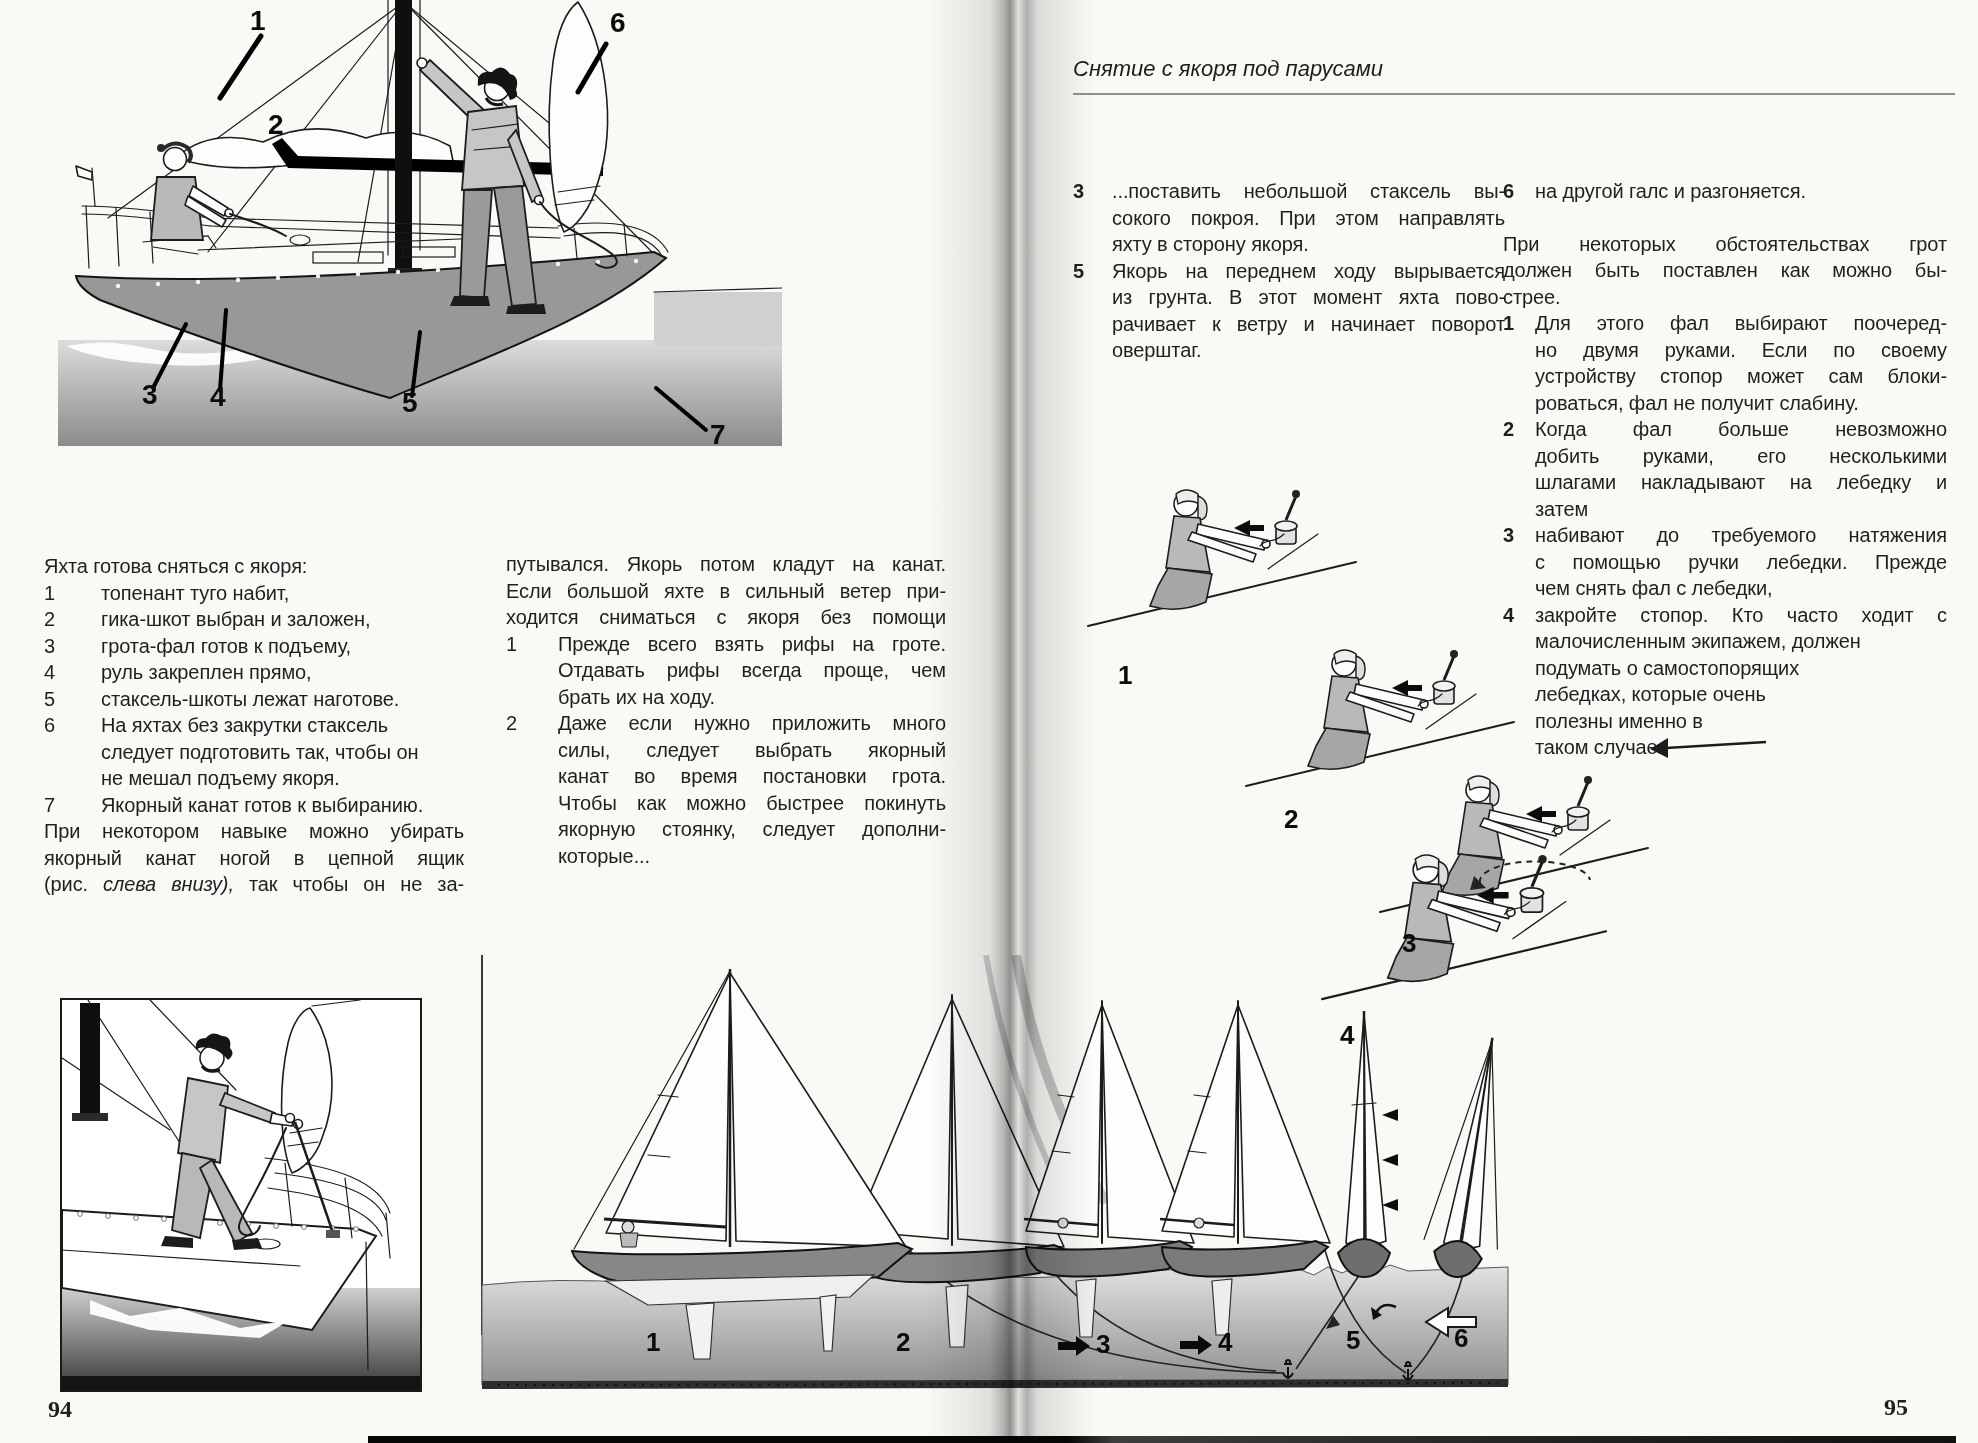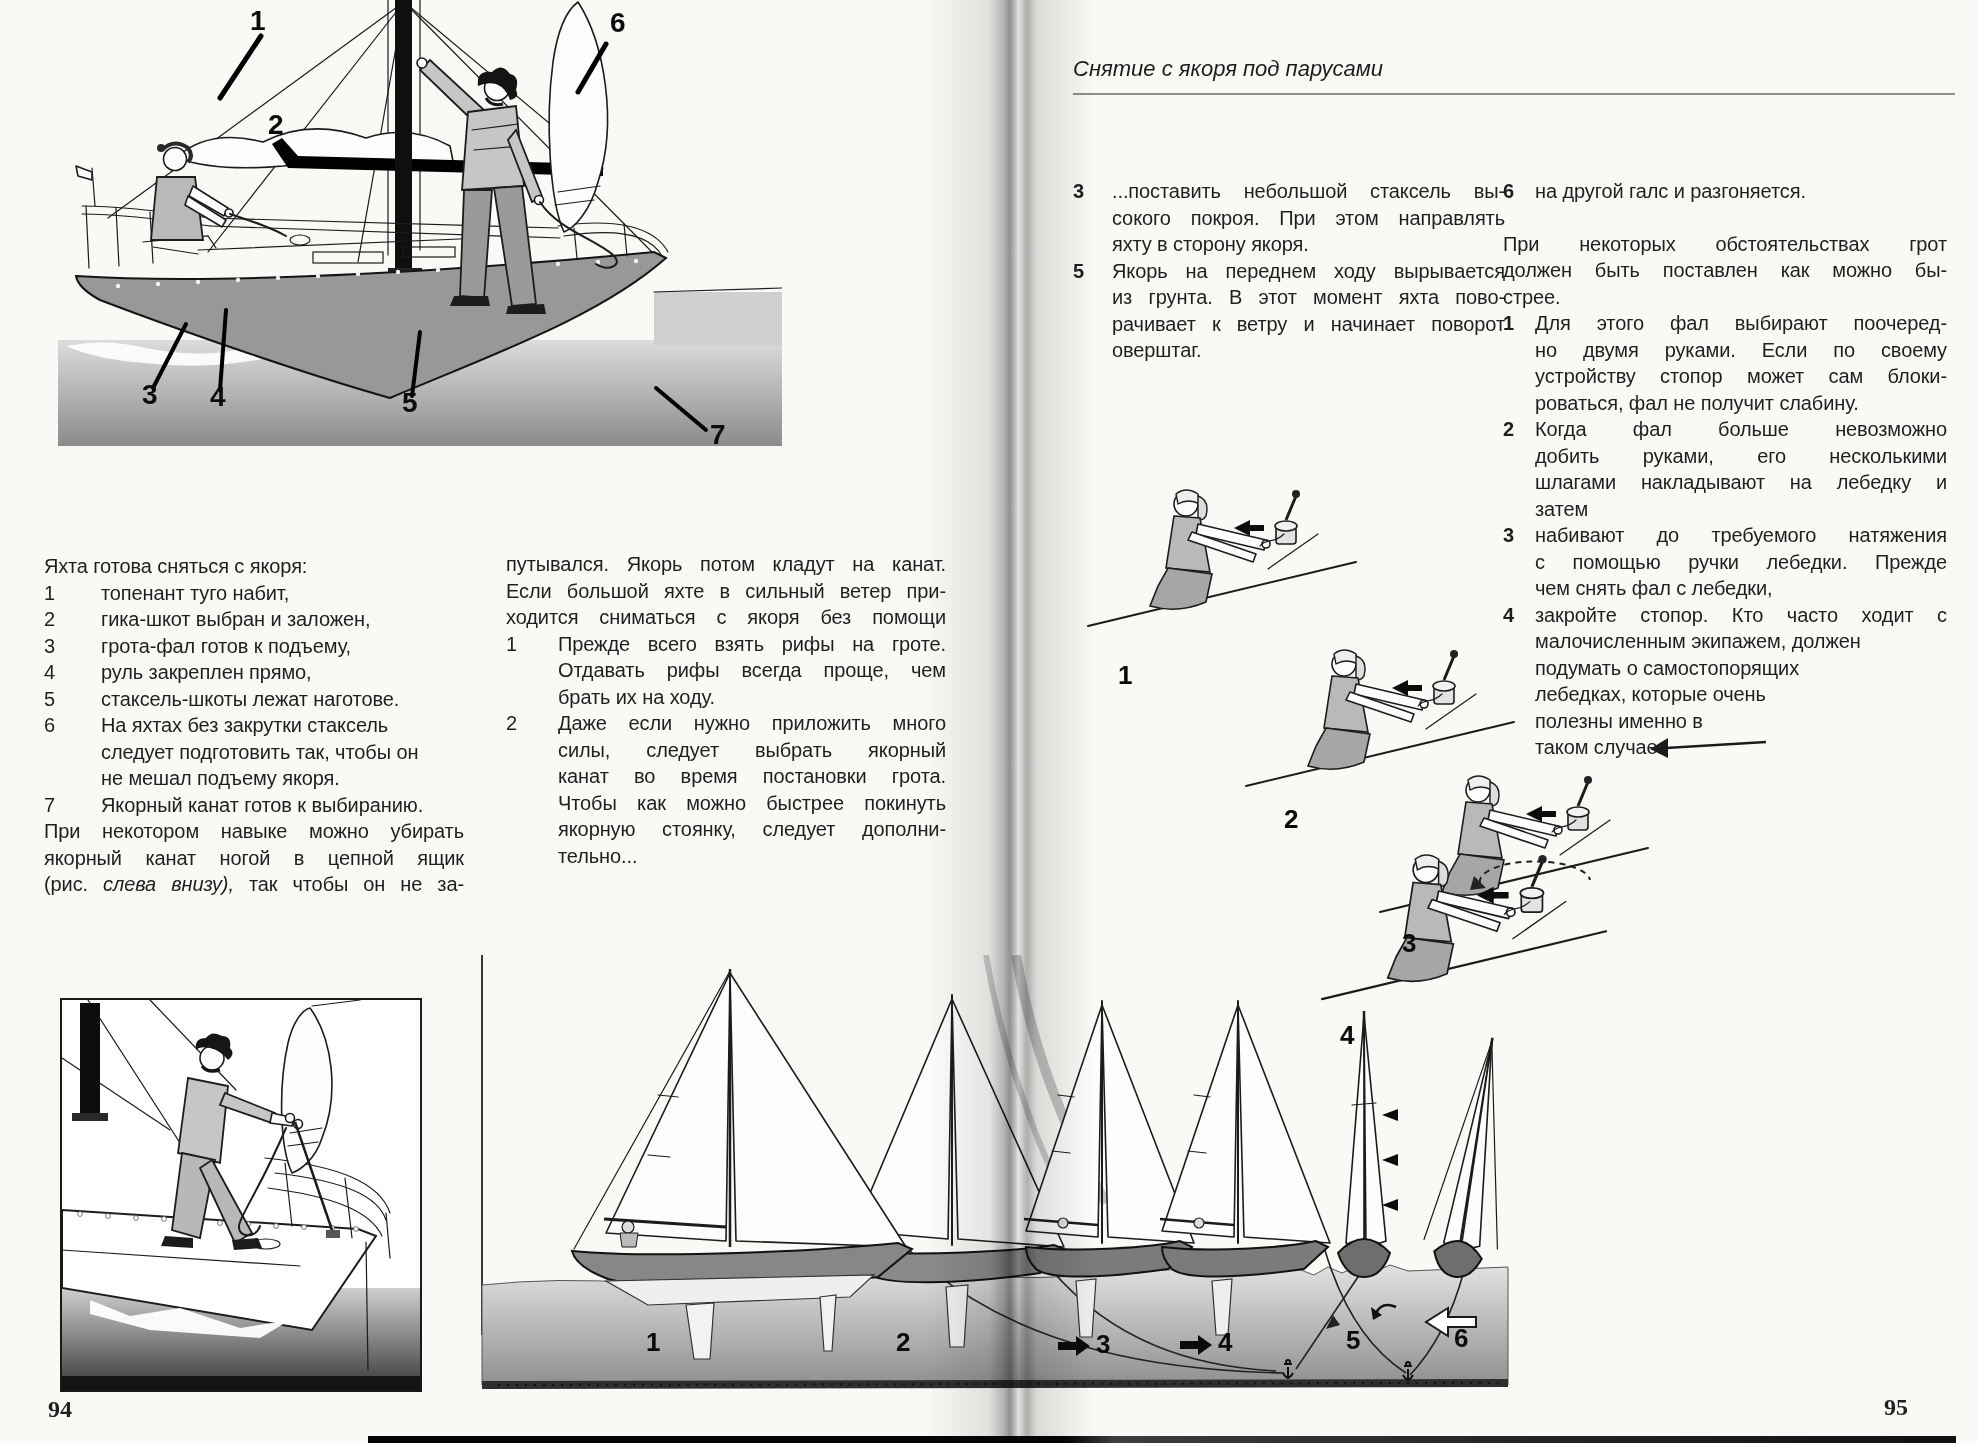--- a/index.html
+++ b/index.html
@@ -214,21 +214,21 @@
       </div>
     </div>
     <div class="item">
       <div class="num">2</div>
       <div class="body">
         <div class="just">Даже если нужно приложить много
 силы, следует выбрать якорный
 канат во время постановки грота.
 Чтобы как можно быстрее покинуть
 якорную стоянку, следует дополни-</div>
-        <div class="plain">тельно...</div>
+        <div class="plain">которые...</div>
       </div>
     </div>
   </div>
 
   <svg style="left:60px;top:998px;" width="362" height="394" viewBox="0 0 362 394">
     <defs>
       <linearGradient id="gwB" x1="0" y1="0" x2="0" y2="1">
         <stop offset="0" stop-color="#cfcfcf"></stop>
           <stop offset="1" stop-color="#383838"></stop>
       </linearGradient>

